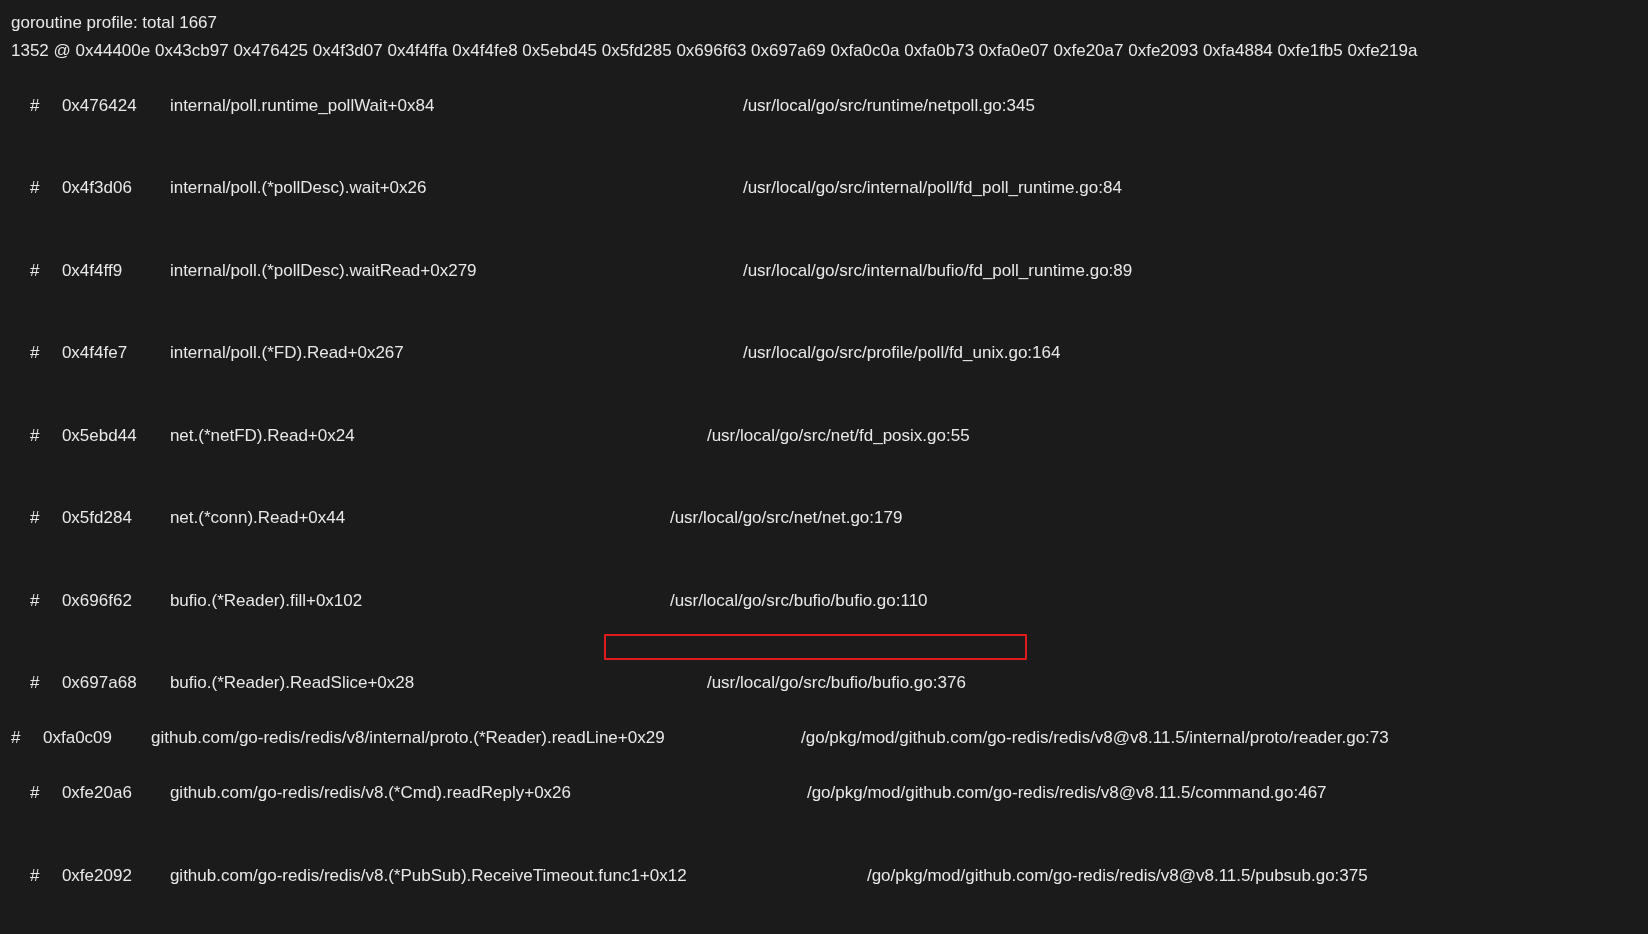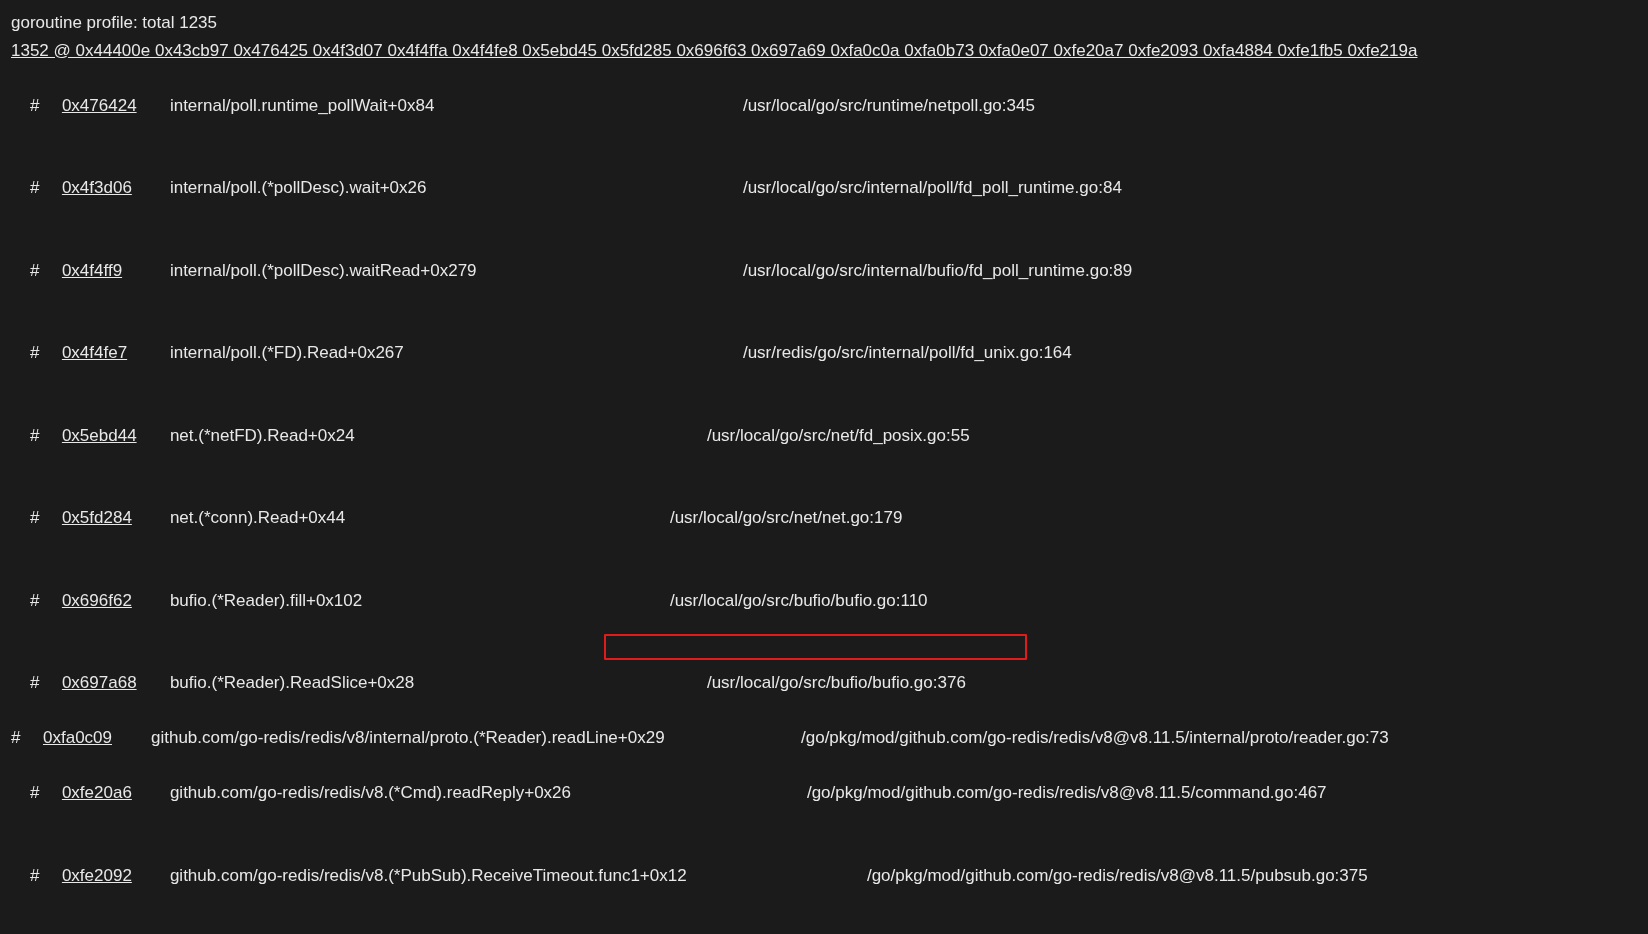--- a/index.html
+++ b/index.html
@@ -31,21 +31,21 @@
     position: relative;
   }
 
   
   .frame {
     display: block;
     white-space: pre;
     position: relative;
   }
   .hash { display: inline-block; width: 32px; }
-  .addr { display: inline-block; width: 108px; text-decoration: underline; }
+  .addr { display: inline-block; width: 108px; }
   .func { display: inline-block; }
   .file { display: inline-block; }
 
   
   .frame-wrapped {
     white-space: normal;
     word-break: break-all;
     position: relative;
   }
   .frame-wrapped .hash,
@@ -60,38 +60,38 @@
     box-sizing: border-box;
     pointer-events: none;
     border-radius: 1px;
   }
 </style>
 </head>
 <body>
 
 <div id="profile-root">
 
-  <div class="line">goroutine profile: total 1235</div>
+  <div class="line">goroutine profile: total 1667</div>
 
-  <div class="line" style="white-space:normal; word-break:break-all; width:1630px;text-decoration:underline;">1352 @ 0x44400e 0x43cb97 0x476425 0x4f3d07 0x4f4ffa 0x4f4fe8 0x5ebd45 0x5fd285 0x696f63 0x697a69 0xfa0c0a 0xfa0b73 0xfa0e07 0xfe20a7 0xfe2093 0xfa4884 0xfe1fb5 0xfe219a</div>
+  <div class="line" style="white-space:normal; word-break:break-all; width:1630px;">1352 @ 0x44400e 0x43cb97 0x476425 0x4f3d07 0x4f4ffa 0x4f4fe8 0x5ebd45 0x5fd285 0x696f63 0x697a69 0xfa0c0a 0xfa0b73 0xfa0e07 0xfe20a7 0xfe2093 0xfa4884 0xfe1fb5 0xfe219a</div>
 
   <div class="frame">
     <span class="hash">#</span><span class="addr">0x476424</span><span class="func" style="width:573px">internal/poll.runtime_pollWait+0x84</span><span class="file">/usr/local/go/src/runtime/netpoll.go:345</span>
   </div>
 
   <div class="frame">
     <span class="hash">#</span><span class="addr">0x4f3d06</span><span class="func" style="width:573px">internal/poll.(*pollDesc).wait+0x26</span><span class="file">/usr/local/go/src/internal/poll/fd_poll_runtime.go:84</span>
   </div>
 
   <div class="frame">
     <span class="hash">#</span><span class="addr">0x4f4ff9</span><span class="func" style="width:573px">internal/poll.(*pollDesc).waitRead+0x279</span><span class="file">/usr/local/go/src/internal/bufio/fd_poll_runtime.go:89</span>
   </div>
 
   <div class="frame">
-    <span class="hash">#</span><span class="addr">0x4f4fe7</span><span class="func" style="width:573px">internal/poll.(*FD).Read+0x267</span><span class="file">/usr/redis/go/src/internal/poll/fd_unix.go:164</span>
+    <span class="hash">#</span><span class="addr">0x4f4fe7</span><span class="func" style="width:573px">internal/poll.(*FD).Read+0x267</span><span class="file">/usr/local/go/src/profile/poll/fd_unix.go:164</span>
   </div>
 
   <div class="frame">
     <span class="hash">#</span><span class="addr">0x5ebd44</span><span class="func" style="width:537px">net.(*netFD).Read+0x24</span><span class="file">/usr/local/go/src/net/fd_posix.go:55</span>
   </div>
 
   <div class="frame">
     <span class="hash">#</span><span class="addr">0x5fd284</span><span class="func" style="width:500px">net.(*conn).Read+0x44</span><span class="file">/usr/local/go/src/net/net.go:179</span>
   </div>
 

